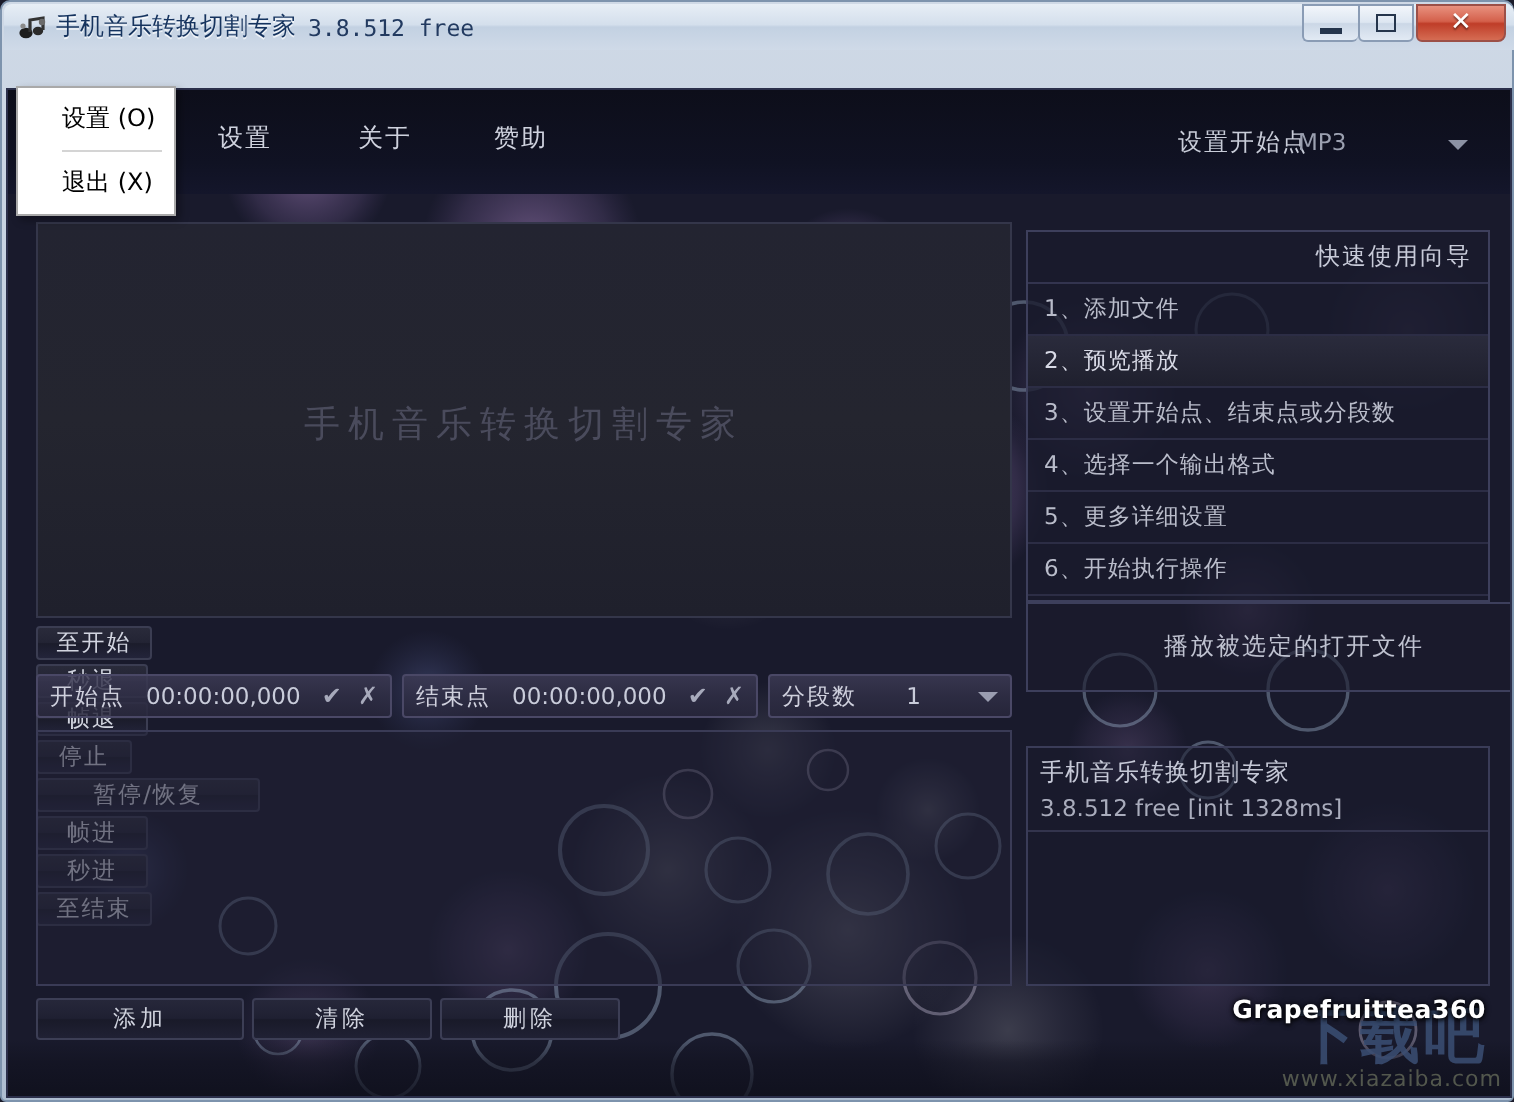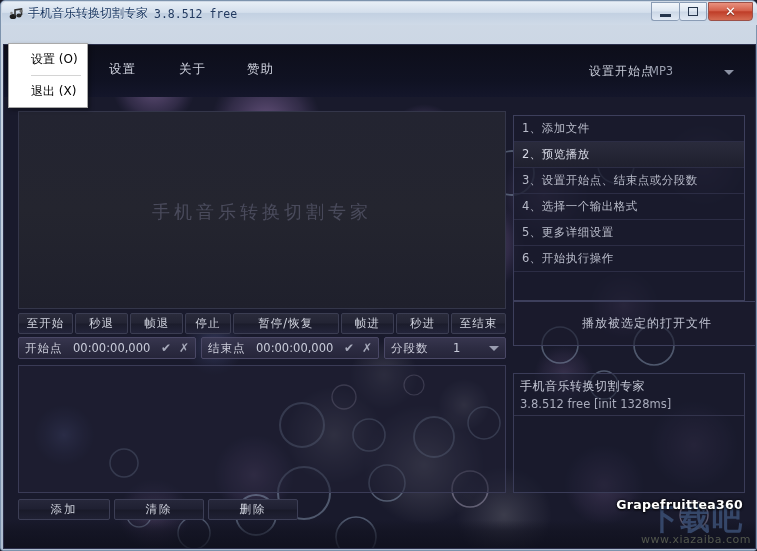--- a/index.html
+++ b/index.html
@@ -223,20 +223,21 @@
   }
 
   
   .transport {
     position: absolute;
     left: 14px; top: 268px;
     width: 488px; height: 21px;
     display: flex;
     gap: 2px;
     z-index: 6;
+    flex-direction: column;
   }
   .tr-btn {
     height: 21px;
     background: linear-gradient(to bottom, #2a2b3b 0%, #232434 48%, #1b1c2b 52%, #23243a 100%);
     border: 1px solid #3b3d52;
     border-radius: 2px;
     color: #d2d5e0;
     font-size: 11.5px;
     display: flex;
     align-items: center;
@@ -644,26 +645,27 @@
           <span class="tb-lab">分段数</span>
           <span class="tb-val">1</span>
           <span class="seg-arrow"></span>
         </div>
 
       </div>
 
       <div class="filelist"></div>
 
       <div class="bottombar">
-        <div class="bt-btn" style="width:92px">添加</div>
+        <div class="bt-btn" style="width:104px">添加</div>
         <div class="bt-btn" style="width:90px">清除</div>
         <div class="bt-btn" style="width:90px">删除</div>
       </div>
 
       <div class="guide-panel">
+        <div class="guide-head">快速使用向导</div>
         <div class="guide-item">1、添加文件</div>
         <div class="guide-item hl">2、预览播放</div>
         <div class="guide-item">3、设置开始点、结束点或分段数</div>
         <div class="guide-item">4、选择一个输出格式</div>
         <div class="guide-item">5、更多详细设置</div>
         <div class="guide-item">6、开始执行操作</div>
       </div>
 
       <div class="playhint">播放被选定的打开文件</div>
 

